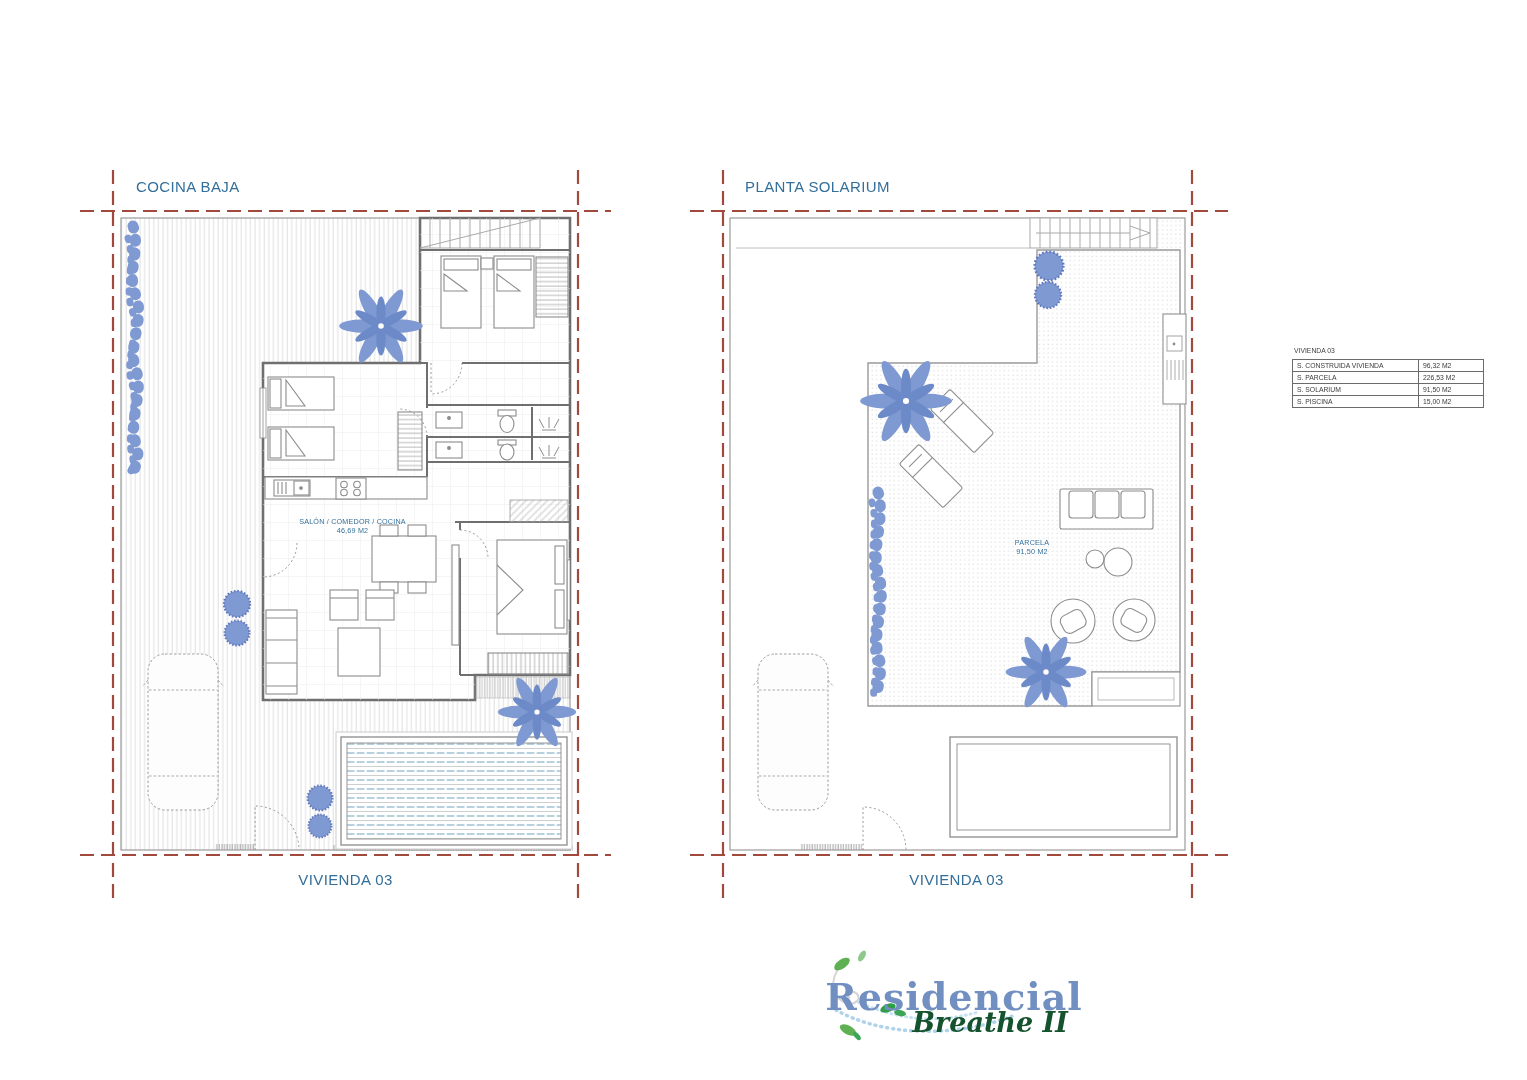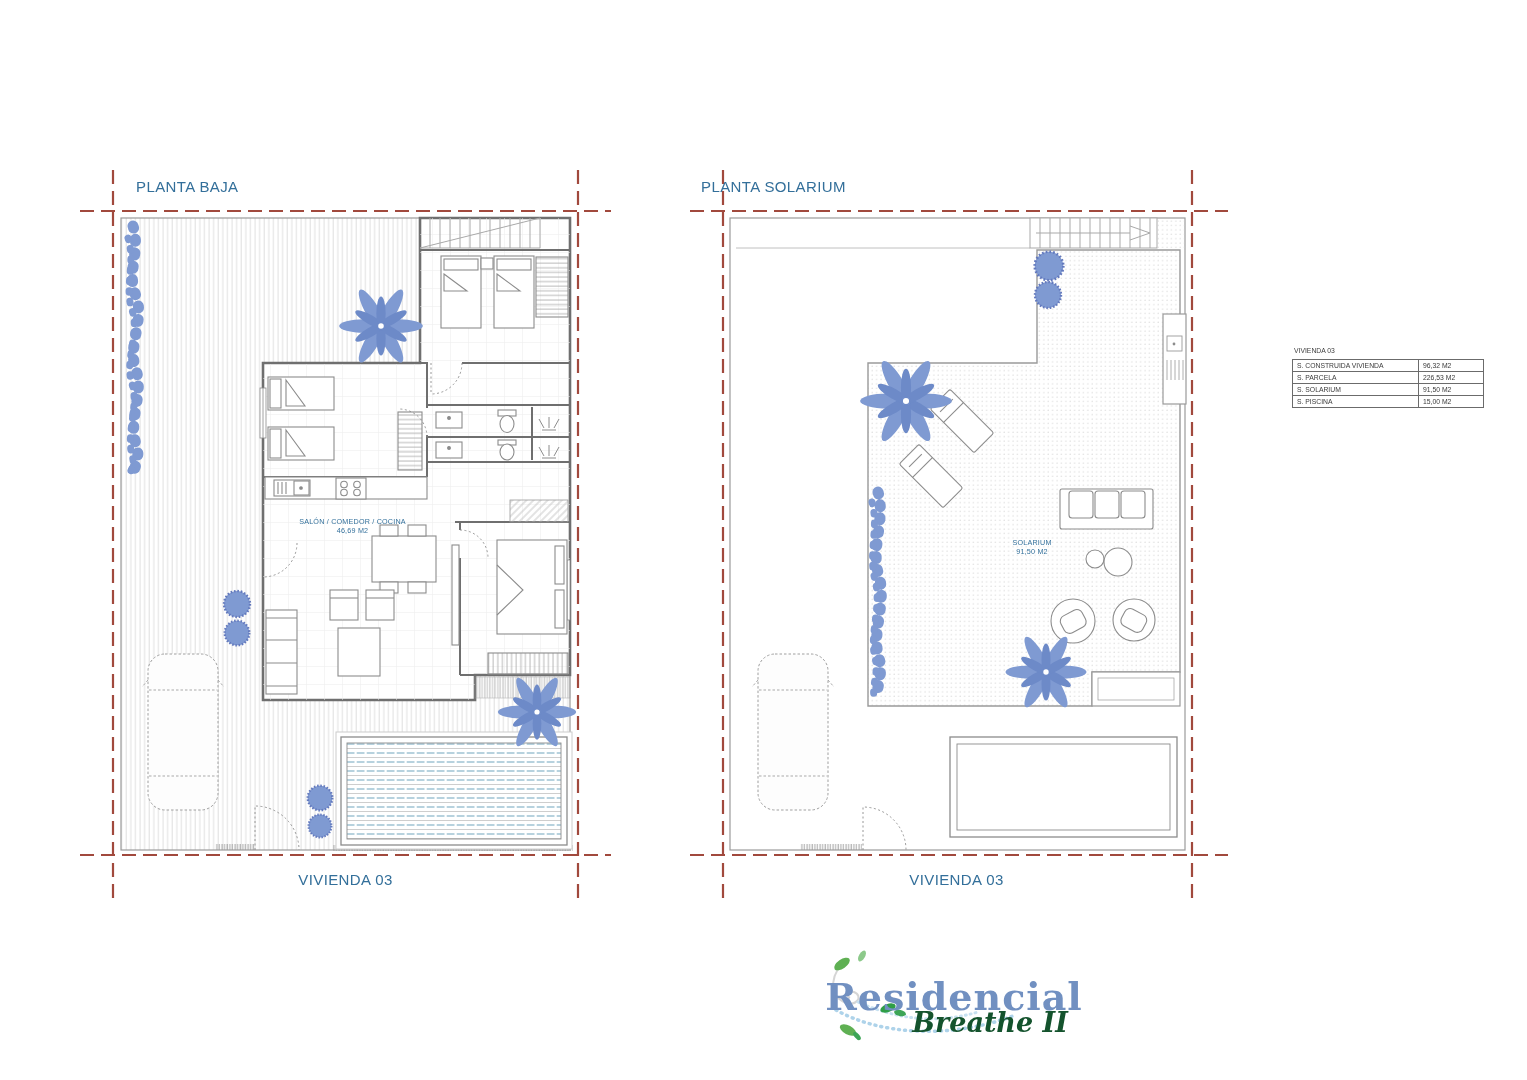--- a/index.html
+++ b/index.html
@@ -285,32 +285,32 @@
     <path d="M863,850 V807 A43,43 0 0 1 906,850" fill="none" stroke="#8c8c8c" stroke-width="0.9" stroke-dasharray="2 2.5"></path>
 
     <use href="#bush" transform="translate(1049,266) scale(1.1)"></use>
     <use href="#bush" transform="translate(1048,295)"></use>
     <use href="#palm" transform="translate(906,401) scale(1.7)"></use>
     <use href="#palm" transform="translate(1046,672) scale(1.5)"></use>
     <use href="#car" transform="translate(793,732)"></use>
   </g>
 </svg>
 
-<div class="plan-title" style="left:136px;top:178px">PLANTA BAJA</div>
-<div class="plan-title" style="left:701px;top:178px">PLANTA SOLARIUM</div>
+<div class="plan-title" style="left:136px;top:178px">COCINA BAJA</div>
+<div class="plan-title" style="left:745px;top:178px">PLANTA SOLARIUM</div>
 
 <div class="plan-footer" style="left:113px;top:871px;width:465px">VIVIENDA 03</div>
 <div class="plan-footer" style="left:723px;top:871px;width:467px">VIVIENDA 03</div>
 
 <div class="room-label" style="left:280px;top:503px;width:145px">
   <div>SALÓN / COMEDOR / COCINA</div>
   <div>46,69 M2</div>
 </div>
 <div class="room-label" style="left:972px;top:524px;width:120px">
-  <div>SOLARIUM</div>
+  <div>PARCELA</div>
   <div>91,50 M2</div>
 </div>
 
 <div class="summary">
   <div class="summary-title">VIVIENDA 03</div>
   <table>
     <tbody>
       <tr>
         <td class="lbl">S. CONSTRUIDA VIVIENDA</td>
         <td class="val">96,32 M2</td>

